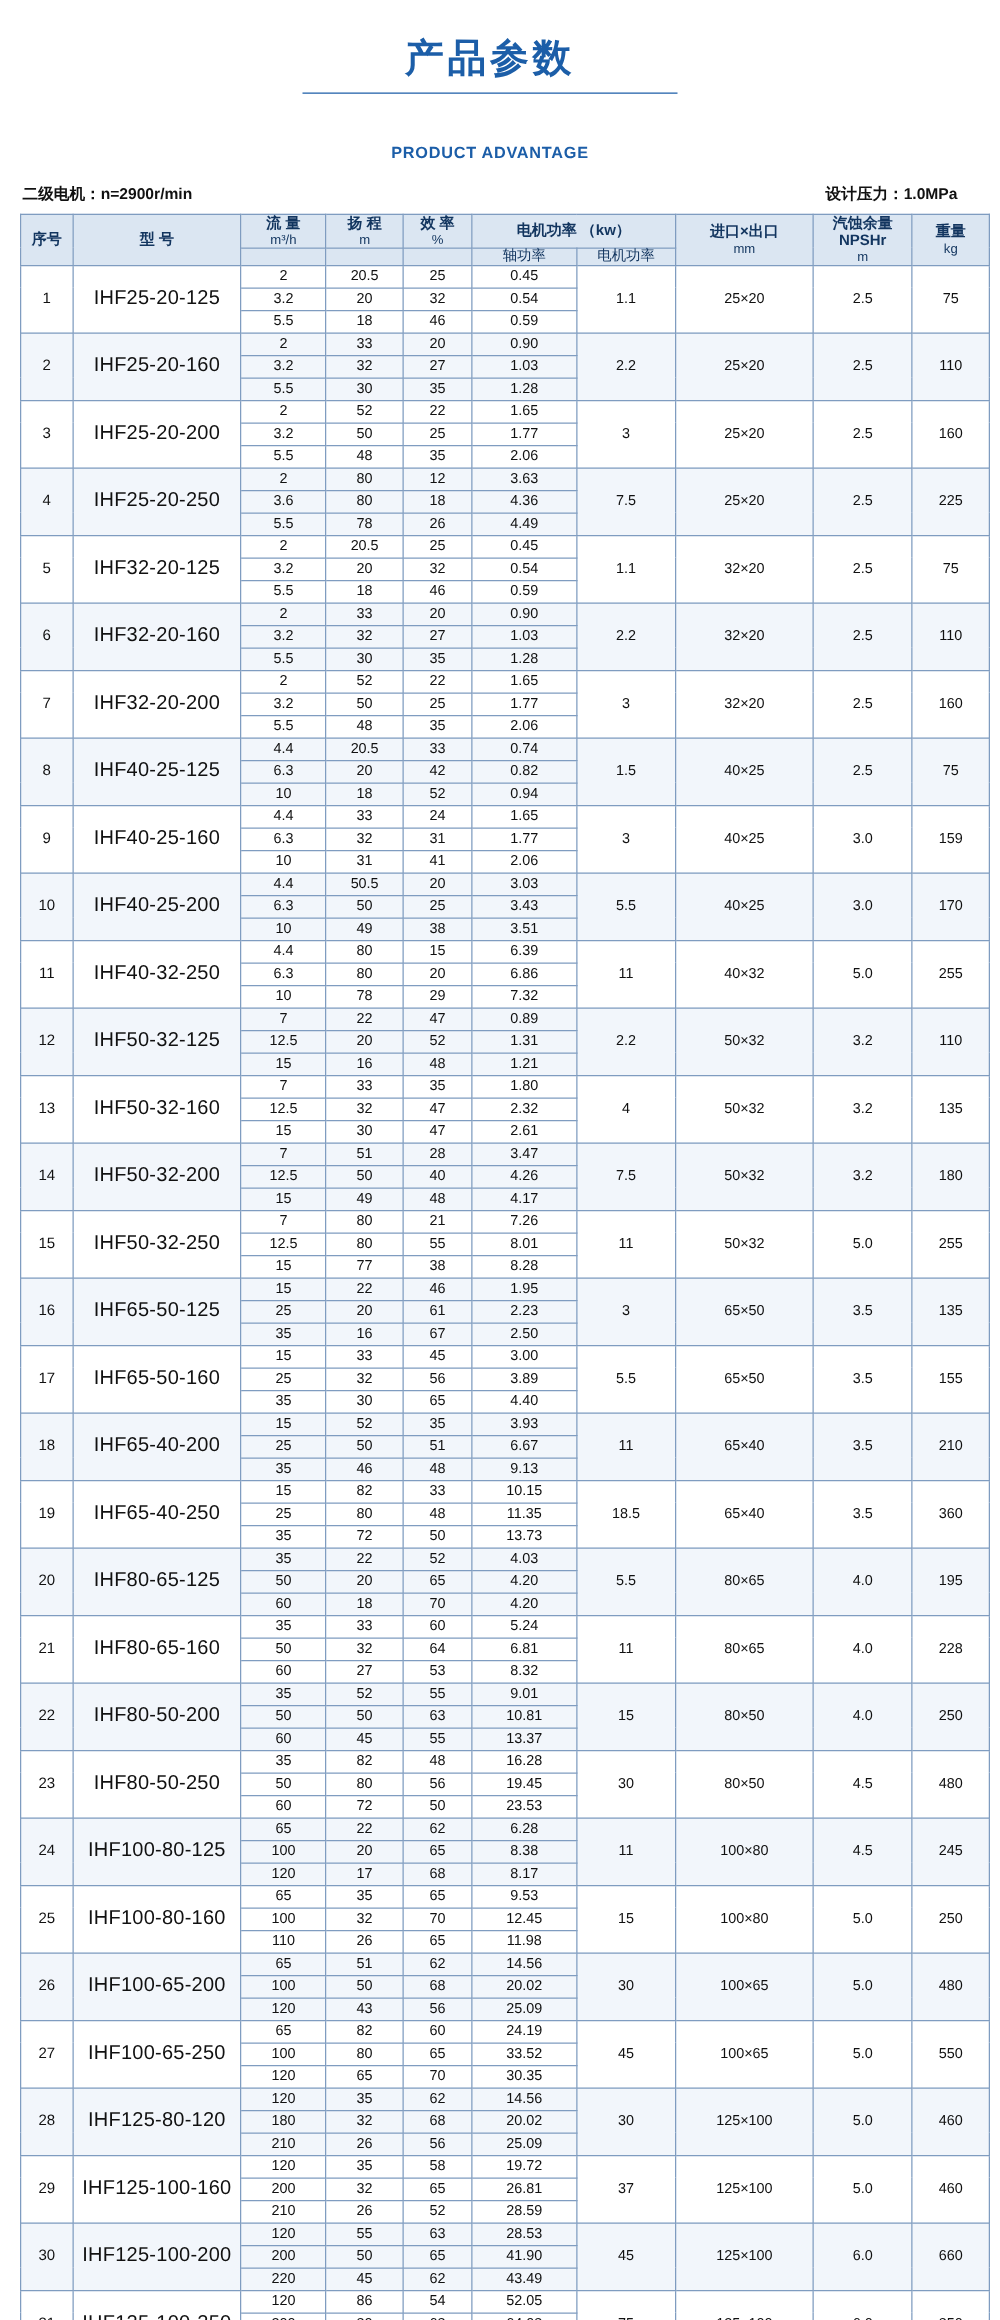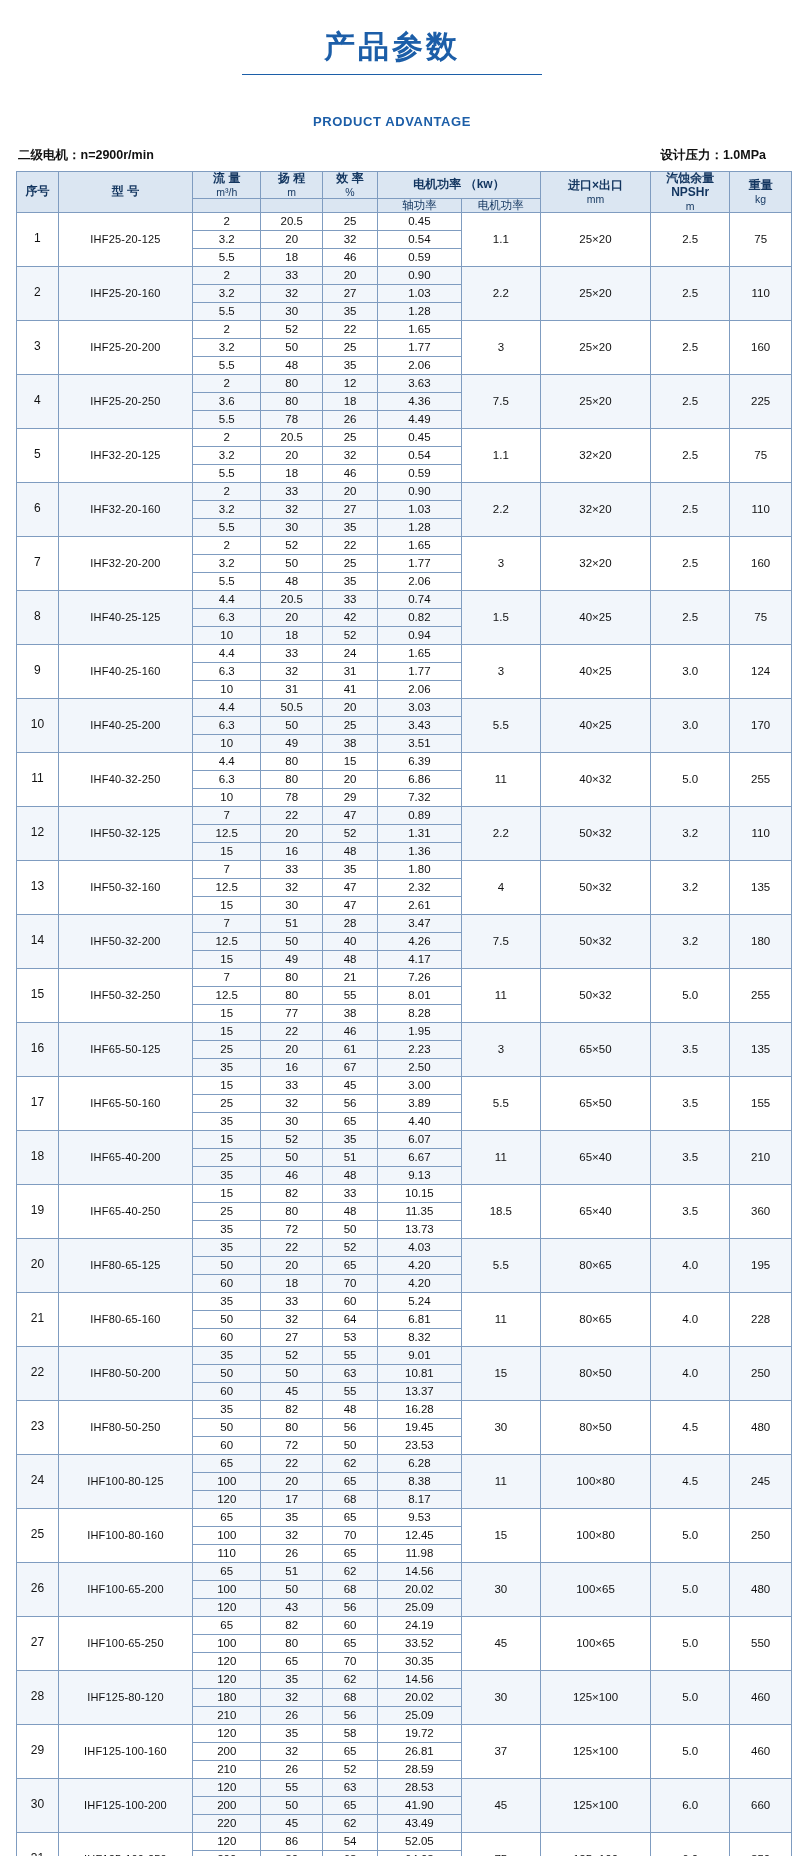--- a/index.html
+++ b/index.html
@@ -85,21 +85,21 @@
     font-size: 11.5px;
     color: #111;
   }
   tbody tr.band-odd td {
     background: #ffffff;
   }
   tbody tr.band-even td {
     background: #f2f6fb;
   }
   td.model {
-    font-size: 11px;
+    font-size: 16px;
     letter-spacing: 0.2px;
   }
   td.idx {
     font-size: 12px;
   }
   .wrap {
     position: relative;
   }
 </style>
 </head>
@@ -366,21 +366,21 @@
           <tr class="band-odd">
             <td rowspan="3" class="idx">9</td>
             <td rowspan="3" class="model">IHF40-25-160</td>
             <td>4.4</td>
             <td>33</td>
             <td>24</td>
             <td>1.65</td>
             <td rowspan="3">3</td>
             <td rowspan="3">40×25</td>
             <td rowspan="3">3.0</td>
-            <td rowspan="3">124</td>
+            <td rowspan="3">159</td>
           </tr>
           <tr class="band-odd">
             <td>6.3</td>
             <td>32</td>
             <td>31</td>
             <td>1.77</td>
           </tr>
           <tr class="band-odd">
             <td>10</td>
             <td>31</td>
@@ -450,21 +450,21 @@
           <tr class="band-even">
             <td>12.5</td>
             <td>20</td>
             <td>52</td>
             <td>1.31</td>
           </tr>
           <tr class="band-even">
             <td>15</td>
             <td>16</td>
             <td>48</td>
-            <td>1.36</td>
+            <td>1.21</td>
           </tr>
           <tr class="band-odd">
             <td rowspan="3" class="idx">13</td>
             <td rowspan="3" class="model">IHF50-32-160</td>
             <td>7</td>
             <td>33</td>
             <td>35</td>
             <td>1.80</td>
             <td rowspan="3">4</td>
             <td rowspan="3">50×32</td>
@@ -578,21 +578,21 @@
             <td>30</td>
             <td>65</td>
             <td>4.40</td>
           </tr>
           <tr class="band-even">
             <td rowspan="3" class="idx">18</td>
             <td rowspan="3" class="model">IHF65-40-200</td>
             <td>15</td>
             <td>52</td>
             <td>35</td>
-            <td>6.07</td>
+            <td>3.93</td>
             <td rowspan="3">11</td>
             <td rowspan="3">65×40</td>
             <td rowspan="3">3.5</td>
             <td rowspan="3">210</td>
           </tr>
           <tr class="band-even">
             <td>25</td>
             <td>50</td>
             <td>51</td>
             <td>6.67</td>

